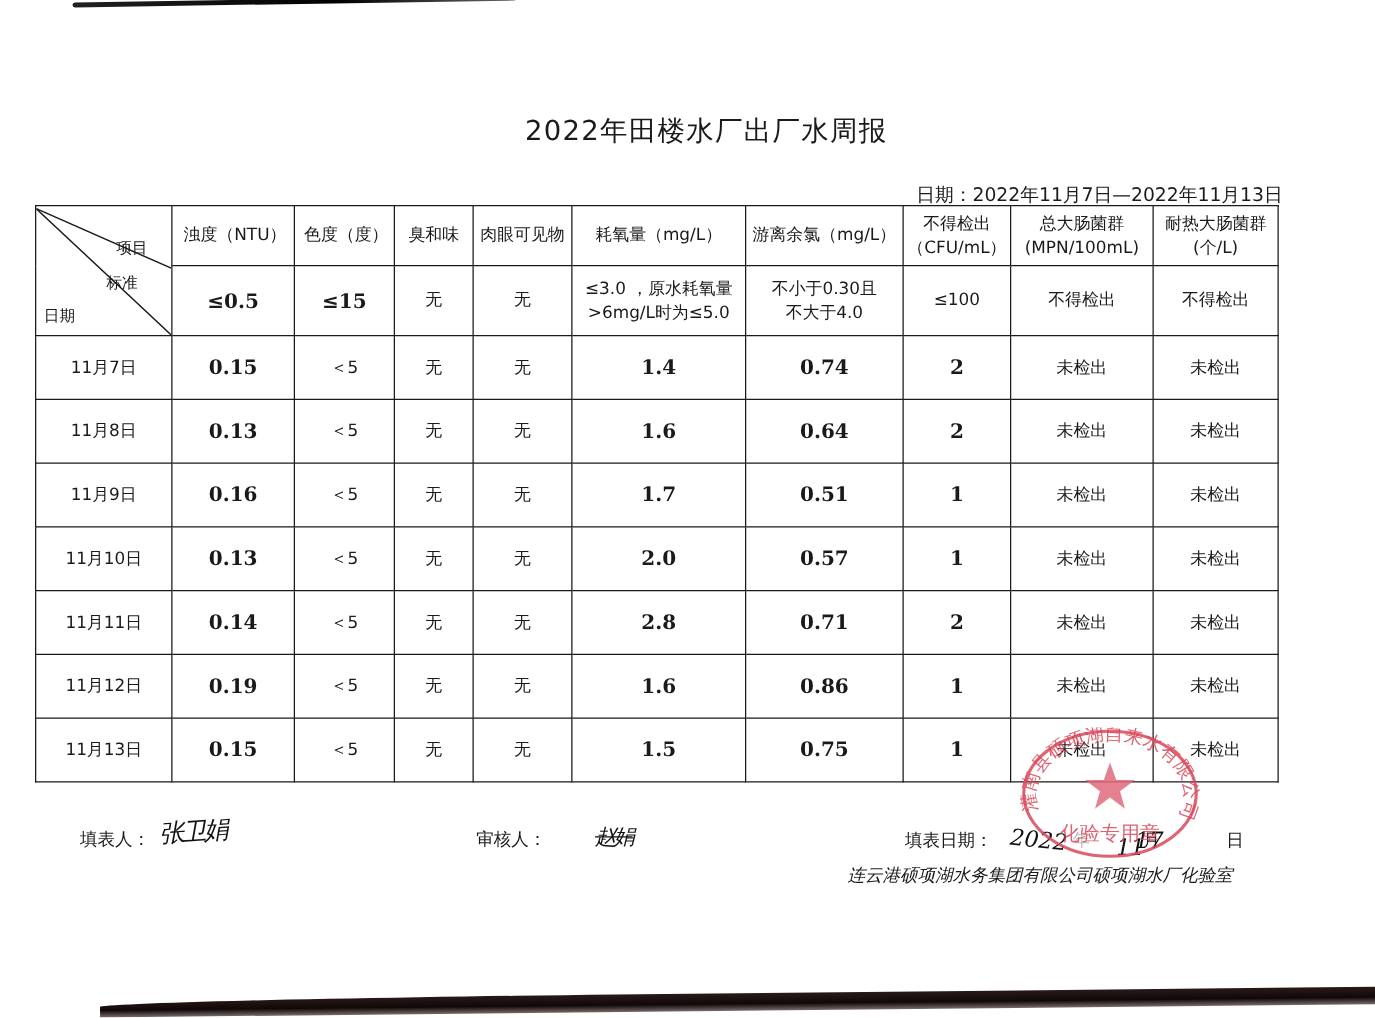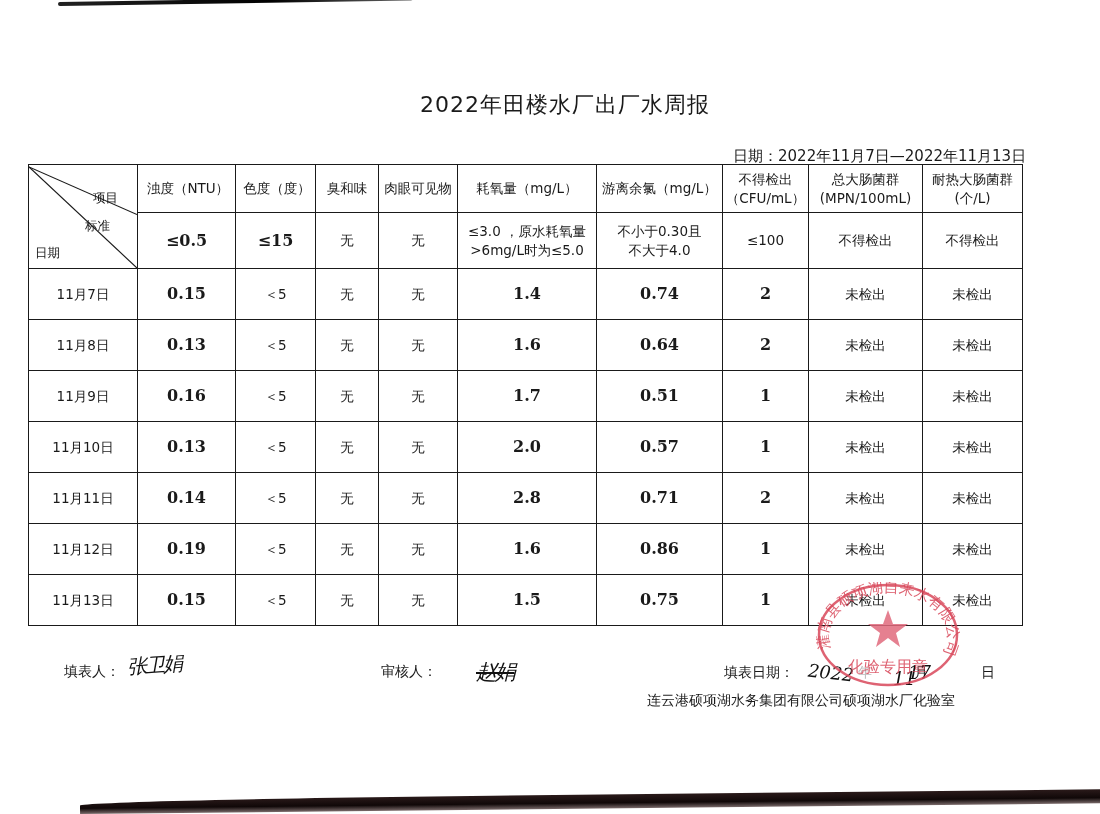--- a/index.html
+++ b/index.html
@@ -208,31 +208,31 @@
     <td>未检出</td>
     <td>未检出</td>
   </tr>
 </tbody>
 </table>
 
 <div class="footer-line" style="left:64px; top:663px;">填表人：</div>
 <div class="signature" style="left:127px; top:652px; transform:rotate(-4deg);">张卫娟</div>
 
 <div class="footer-line" style="left:381px; top:663px;">审核人：</div>
-<div class="signature" style="left:476px; top:658px; font-size:21px; text-decoration:line-through;">赵娟</div>
+<div class="signature" style="left:476px; top:658px; font-size:17px; text-decoration:line-through;">赵娟</div>
 
 <div class="footer-line" style="left:724px; top:664px;">填表日期：</div>
 <div class="handwriting" style="left:808px; top:662px; transform:rotate(6deg);">2022</div>
 <div class="footer-line" style="left:858px; top:664px; color:#bbb;">年</div>
 <div class="handwriting" style="left:893px; top:668px;">11</div>
 <div class="footer-line" style="left:914px; top:664px;">月</div>
 <div class="handwriting" style="left:908px; top:662px;">17</div>
 <div class="footer-line" style="left:981px; top:664px;">日</div>
 
-<div class="footer-line" style="left:647px; top:692px;">连云港硕项湖水务集团有限公司硕项湖水厂化验室</div>
+<div class="footer-line" style="left:678px; top:692px;font-style:italic;">连云港硕项湖水务集团有限公司硕项湖水厂化验室</div>
 
 <div class="stamp">
   <svg viewBox="0 0 144 106" width="144" height="106">
     <defs>
       <path id="ring-path" d="M 16 70 A 60 44 0 1 1 128 70"></path>
     </defs>
     <ellipse cx="72" cy="53" rx="69" ry="50" fill="none" stroke="#d8485a" stroke-width="2.5" opacity="0.85"></ellipse>
     <polygon points="72,28 77,42 92,42 80,51 84,65 72,56 60,65 64,51 52,42 67,42" fill="#e06a7c" opacity="0.85"></polygon>
     <text font-size="15" fill="#d8485a" opacity="0.85" font-family="DejaVu Sans, sans-serif">
       <textPath href="#ring-path" startOffset="2%">灌南县硕项湖自来水有限公司</textPath>

